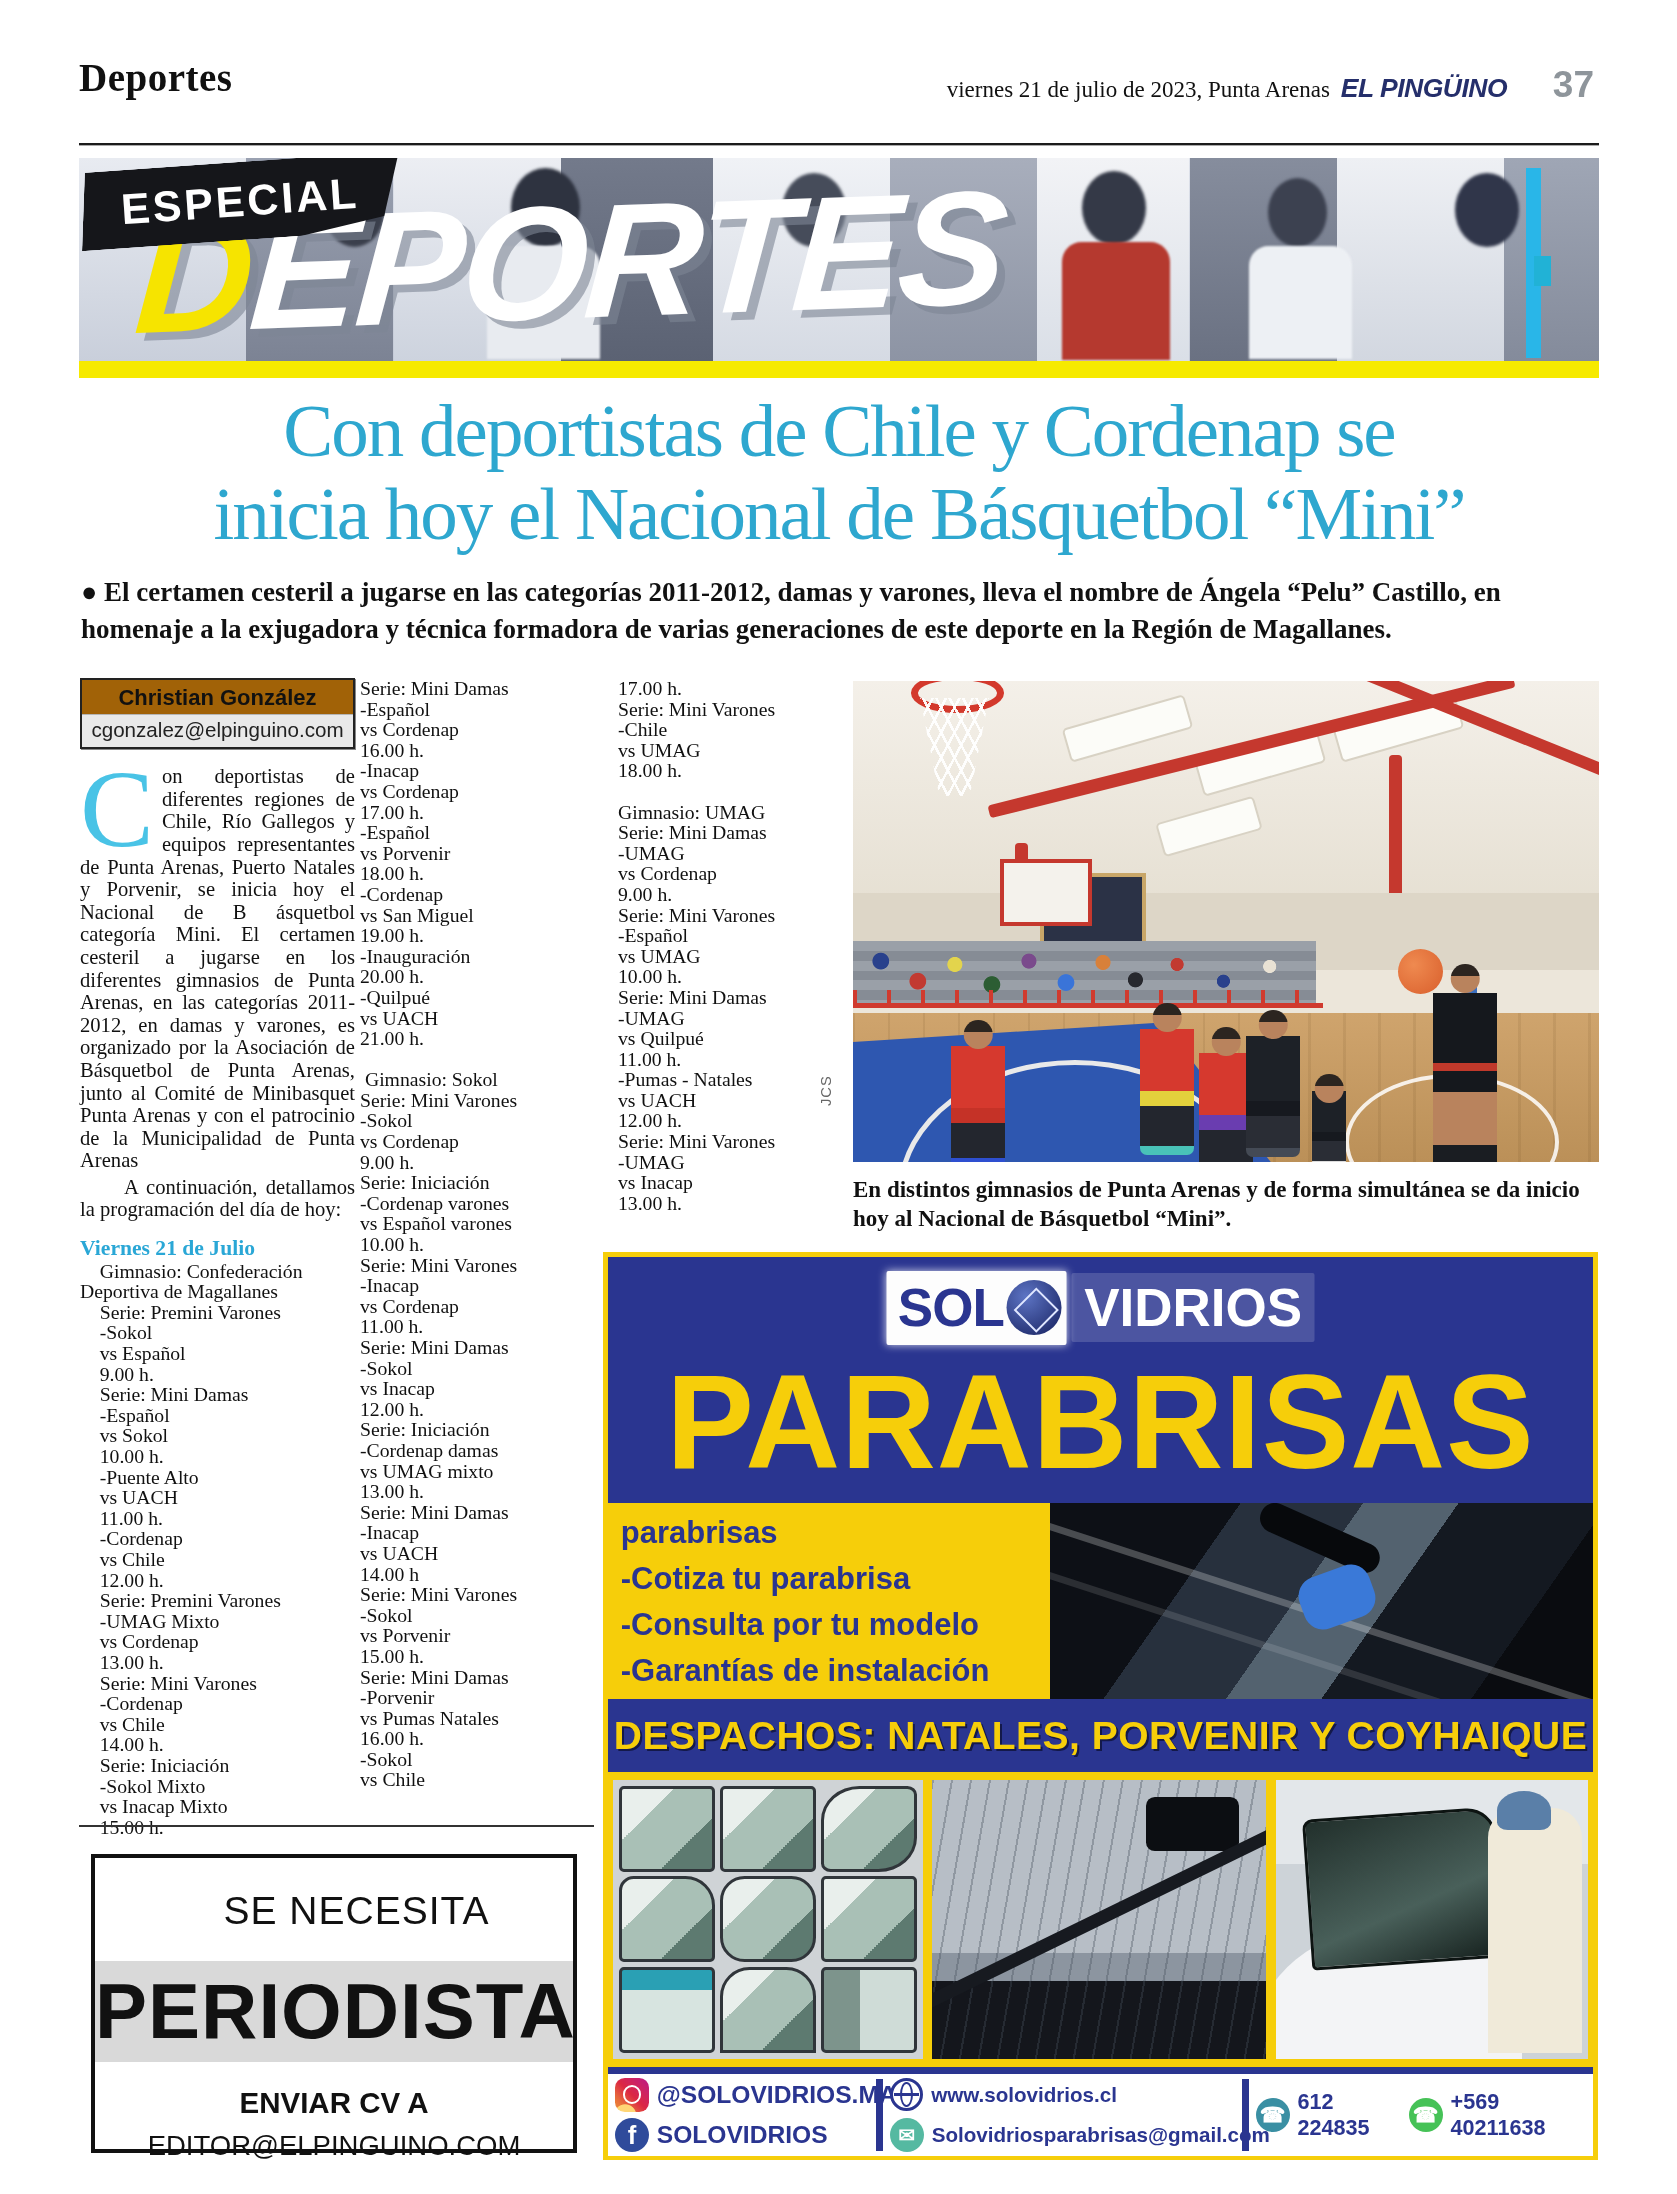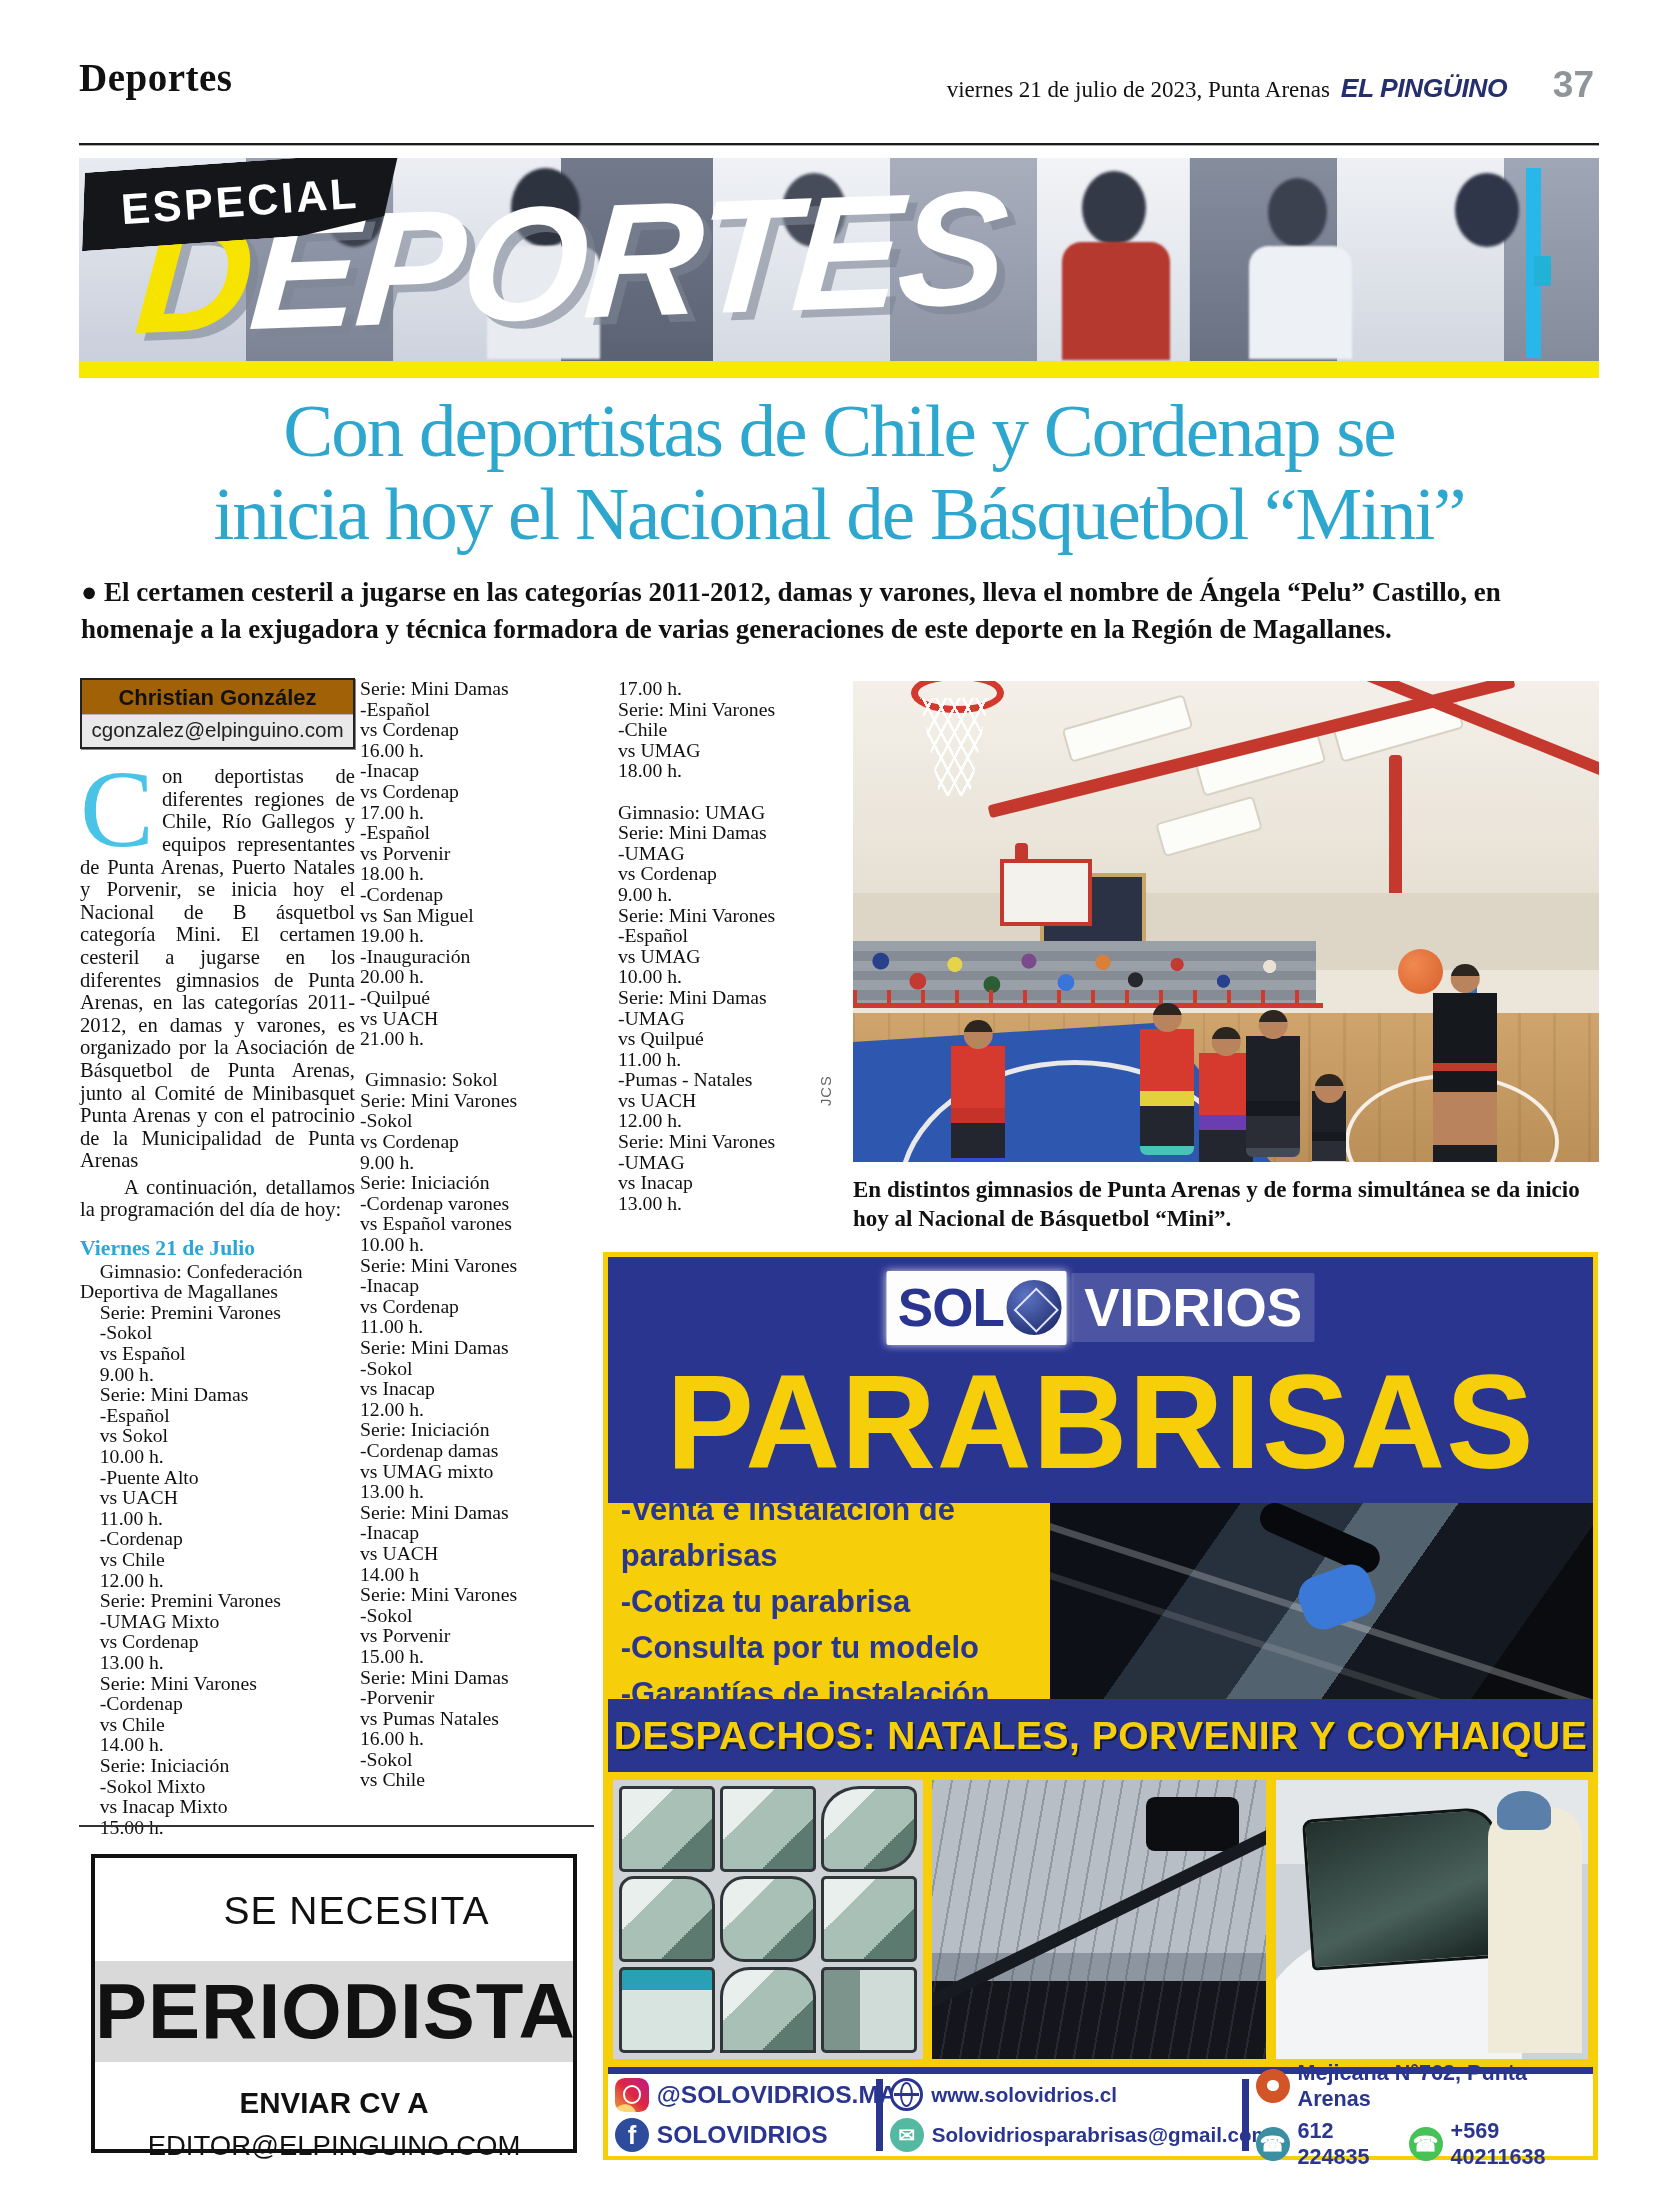--- a/index.html
+++ b/index.html
@@ -378,21 +378,20 @@
       <div class="logo-left" data-interactable="false">
         <span class="logo-sol" data-interactable="false">SOL</span>
         <span class="logo-orb" data-interactable="false"></span>
       </div>
       <span class="logo-right" data-interactable="false">VIDRIOS</span>
     </div>
     <div class="parabrisas" data-interactable="false">PARABRISAS</div>
   </div>
   <div class="ad-mid" data-interactable="false">
     <div class="ad-bullets" data-interactable="false">
-        <div class="line" data-interactable="false">-Venta e instalación de</div>
         <div class="line" data-interactable="false">parabrisas</div>
         <div class="line" data-interactable="false">-Cotiza tu parabrisa</div>
         <div class="line" data-interactable="false">-Consulta por tu modelo</div>
         <div class="line" data-interactable="false">-Garantías de instalación</div>
       </div>
     <div class="ad-photo1" data-interactable="false">
       <div class="streak" data-interactable="false" style="top:19.7px;"></div>
       <div class="streak" data-interactable="false" style="top:69px;opacity:.5;"></div>
       <div class="suction" data-interactable="false"></div>
       <div class="glove" data-interactable="false"></div>
@@ -444,24 +443,20 @@
         <span data-interactable="false">www.solovidrios.cl</span>
       </div>
       <div class="crow" data-interactable="false">
         <span class="ic mail" data-interactable="false">✉</span>
         <span data-interactable="false">Solovidriosparabrisas@gmail.com</span>
       </div>
     </div>
     <div class="vsep" data-interactable="false"></div>
     <div class="cgroup cg3" data-interactable="false">
       <div class="crow" data-interactable="false">
-        <span class="ic pin" data-interactable="false"></span>
-        <span data-interactable="false">Mejicana N°762, Punta Arenas</span>
-      </div>
-      <div class="crow" data-interactable="false">
         <span class="ic ph" data-interactable="false">☎</span>
         <span data-interactable="false">612 224835</span>
         <span class="ic wa" data-interactable="false">☎</span>
         <span data-interactable="false">+569 40211638</span>
       </div>
     </div>
   </div>
 </div>
 
 

